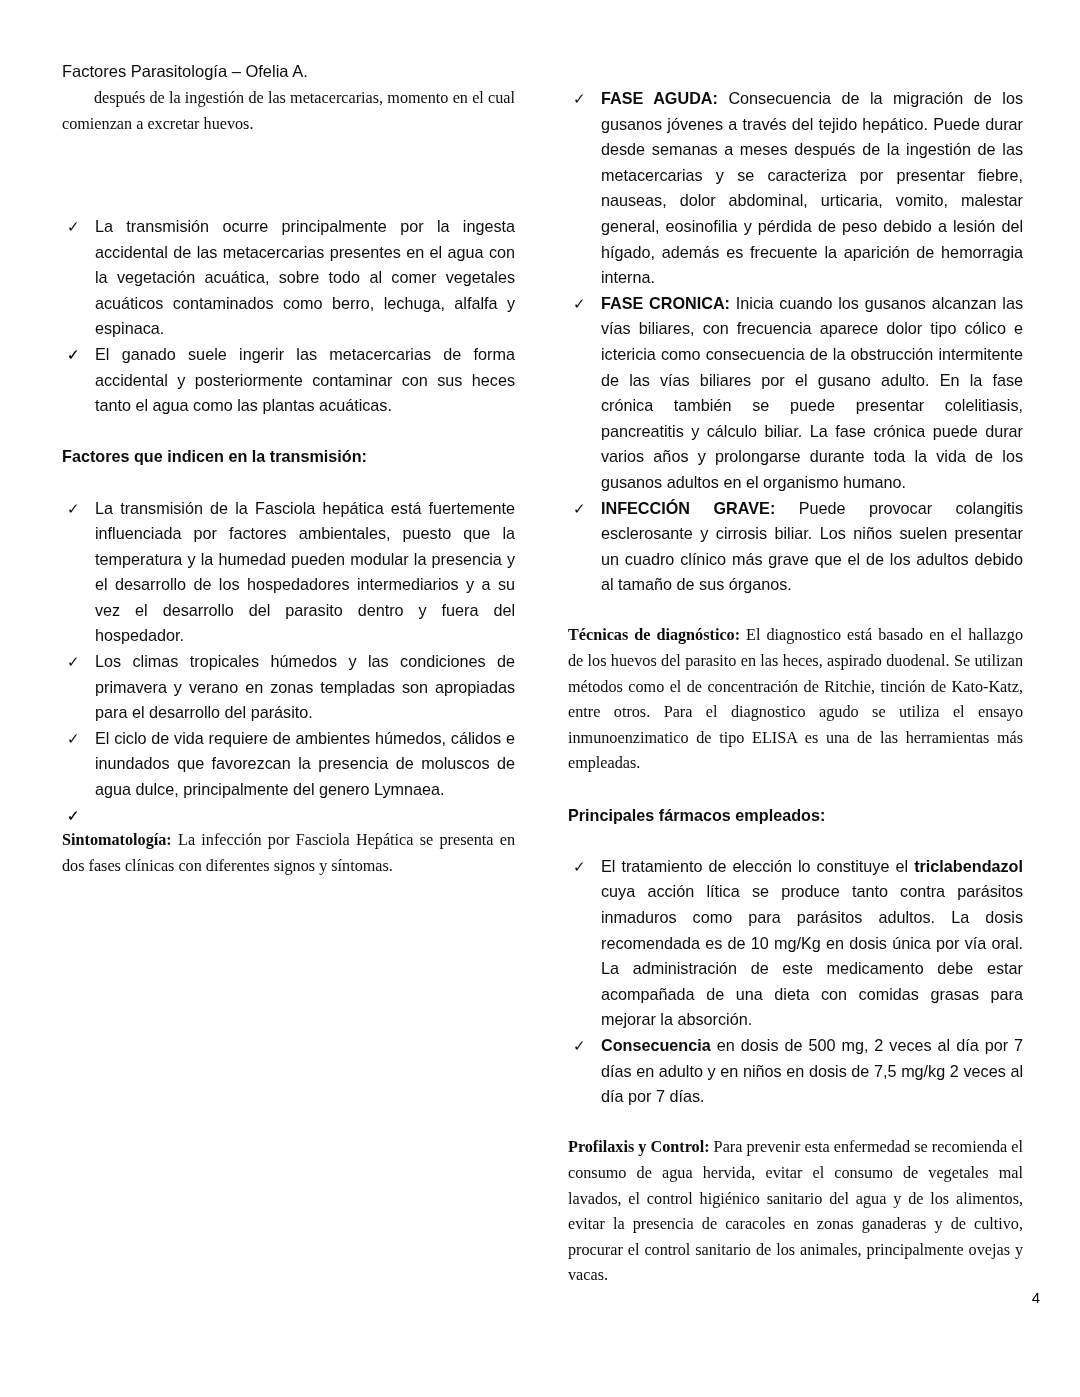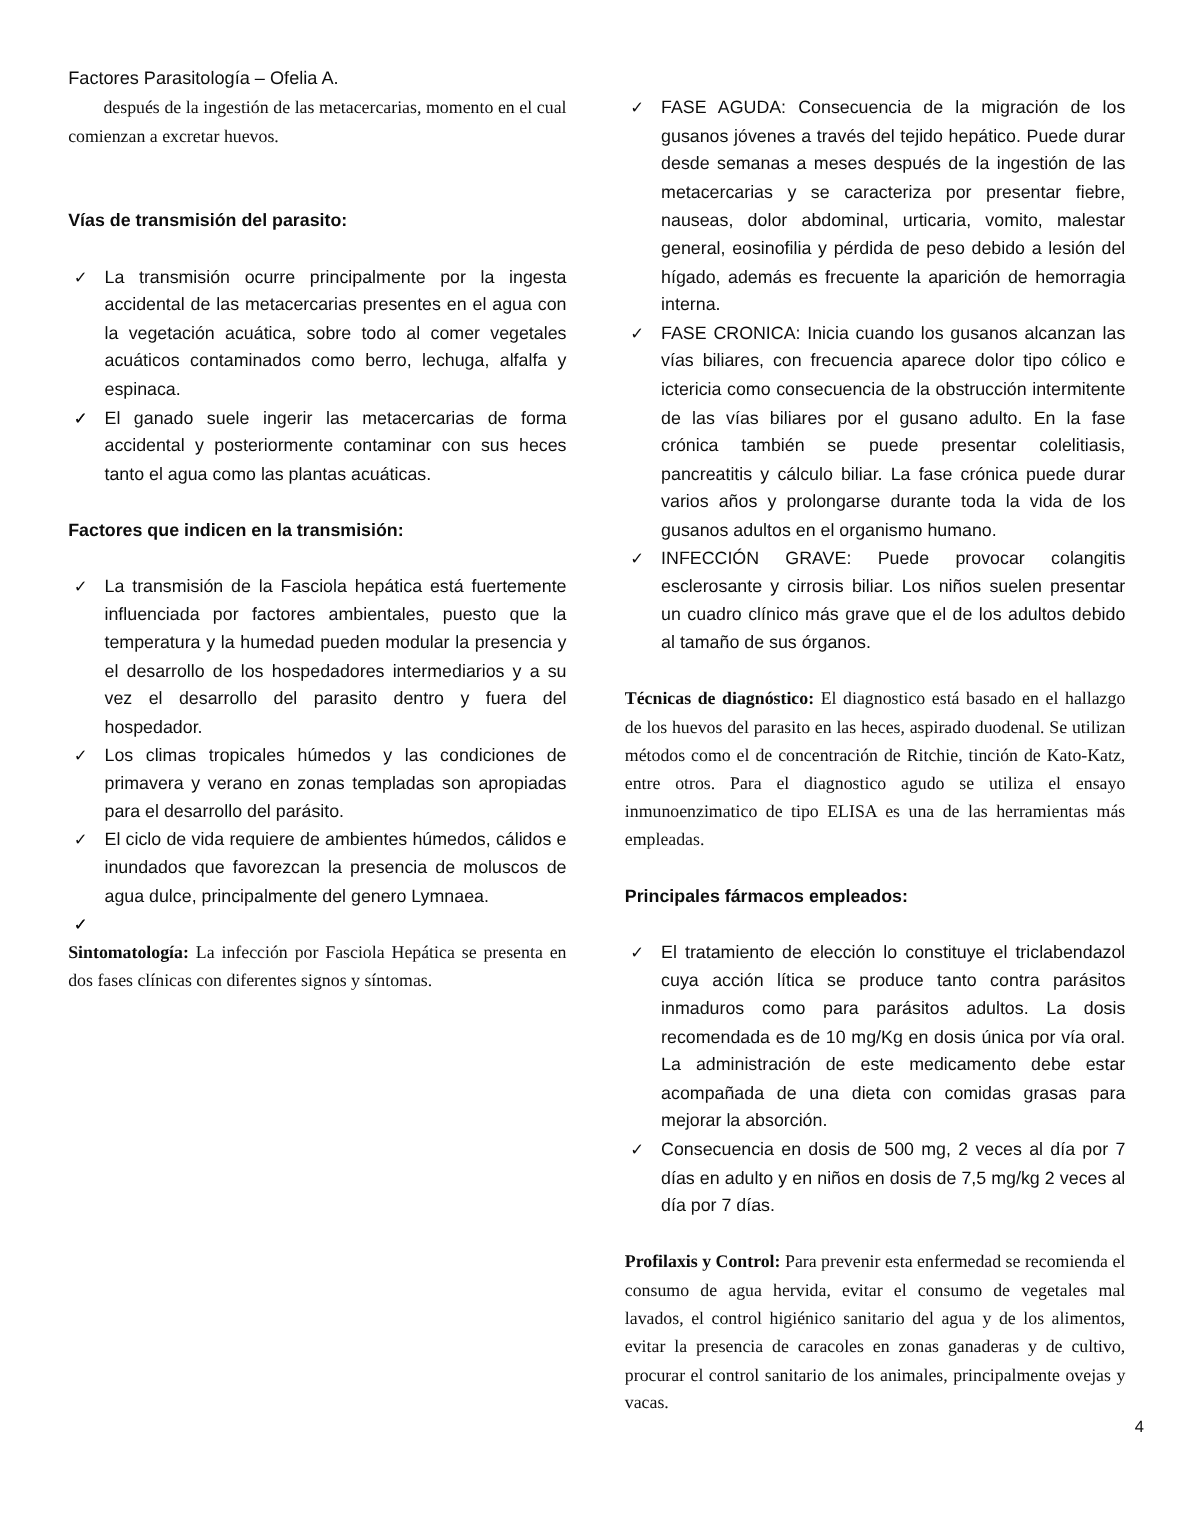--- a/index.html
+++ b/index.html
@@ -76,21 +76,21 @@
   }
   ul.checklist > li > .check {
     position: absolute;
     left: 5px;
     top: 0;
     font-size: 15px;
     line-height: 25.6px;
     font-weight: normal;
   }
   .lead {
-    font-weight: normal;
+    font-weight: bold;
   }
   .runhead {
     font-weight: bold;
   }
 
   .page-number {
     position: absolute;
     right: 40px;
     top: 1288px;
     font-size: 15px;
@@ -110,21 +110,20 @@
 
   <div class="col col-left">
 
     <p class="para indent-first">después de la ingestión de las metacercarias, momento en el cual comienzan a excretar huevos.</p>
 
     <div class="gap"></div>
 
 
     <div class="gap"></div>
 
-    <h3 class="heading">Vías de transmisión del parasito:</h3>
 
     <div class="gap"></div>
 
     <ul class="checklist">
       <li><span class="check">✓</span><span>La transmisión ocurre principalmente por la ingesta accidental de las metacercarias presentes en el agua con la vegetación acuática, sobre todo al comer vegetales acuáticos contaminados como berro, lechuga, alfalfa y espinaca.</span></li>
       <li><span class="check">✓</span></li>
       <li><span class="check">✓</span><span>El ganado suele ingerir las metacercarias de forma accidental y posteriormente contaminar con sus heces tanto el agua como las plantas acuáticas.</span></li>
     </ul>
 
     <div class="gap"></div>

